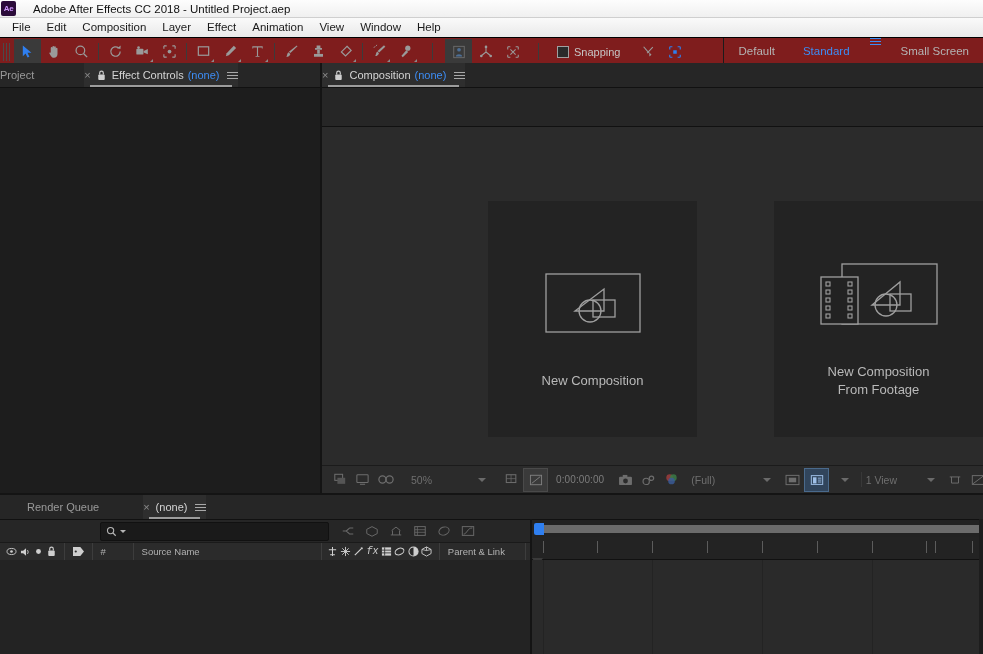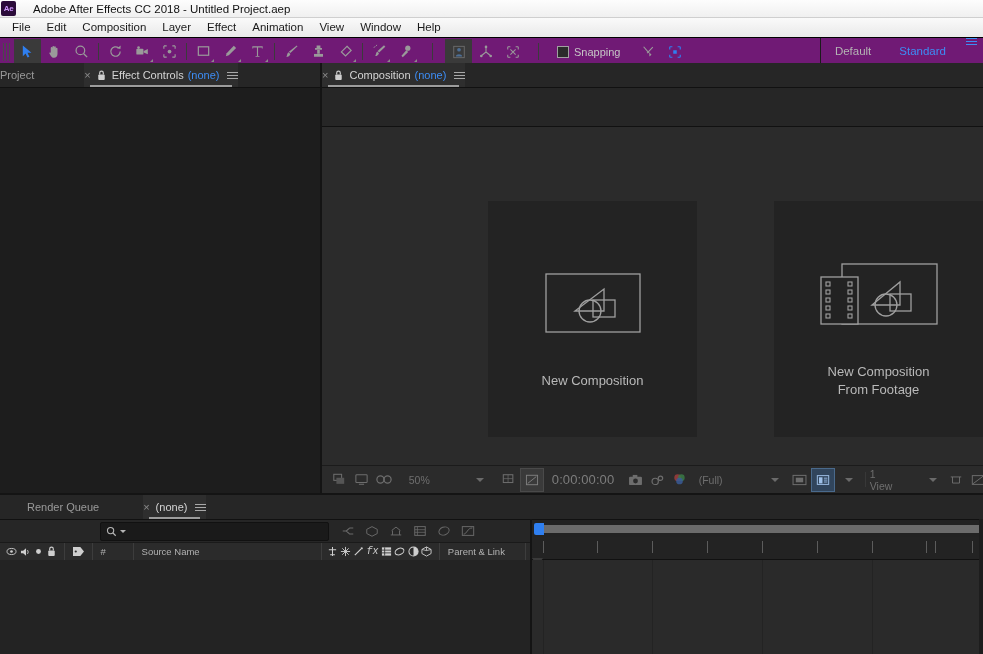--- a/index.html
+++ b/index.html
@@ -9,21 +9,21 @@
   
   .titlebar{height:17px;background:linear-gradient(#fdfdfd,#f0f0f0);display:flex;align-items:center;padding-left:1px;border-bottom:1px solid #cfcfcf;}
   .ae-logo{width:15px;height:15px;background:#2b0b3a;color:#cf96fd;font-size:8px;font-weight:bold;display:flex;align-items:center;justify-content:center;border-radius:2px;letter-spacing:-.3px;flex:0 0 auto;}
   .title-text{font-size:11.5px;color:#111;margin-left:17px;white-space:nowrap;}
 
   
   .menubar{height:19px;background:linear-gradient(#fafafa,#e9e9e9);display:flex;align-items:center;padding-left:4px;border-bottom:1px solid #000;}
   .menu-item{font-size:11.5px;color:#1a1a1a;padding:0 8px;line-height:19px;cursor:default;white-space:nowrap;}
 
   
-  .toolbar{height:27px;background:#701a75;border-bottom:1px solid #141414;display:flex;align-items:center;position:relative;}
+  .toolbar{height:27px;background:#7f1d1d;border-bottom:1px solid #141414;display:flex;align-items:center;position:relative;}
   .grip{width:9px;height:18px;margin:0 2px 0 3px;background:
       repeating-linear-gradient(to right,#4a4a4a 0 1px,transparent 1px 3px);}
   .tool{width:27px;height:25px;display:flex;align-items:center;justify-content:center;color:#9a9a9a;cursor:default;position:relative;}
   .tool svg{display:block;}
   .tool.active{background:#3a3a3a;}
   .tool.active svg{color:#2f7ff0;}
   .tool .caret{position:absolute;right:3px;bottom:2px;width:0;height:0;border-left:3px solid transparent;border-bottom:3px solid #8a8a8a;}
   .tsep{width:1px;height:17px;background:#3b3b3b;margin:0 3px;}
   .snapwrap{display:flex;align-items:center;margin-left:6px;gap:5px;}
   .snapbox{width:10px;height:10px;border:1px solid #a0a0a0;background:#2b2b2b;}
@@ -61,21 +61,21 @@
   .startcard{width:213px;height:236px;background:#232323;display:flex;flex-direction:column;align-items:center;justify-content:center;cursor:default;}
   .startcard .glyph{height:110px;display:flex;align-items:center;justify-content:center;}
   .startcard .cap{margin-top:14px;font-size:13px;color:#b9b9b9;text-align:center;line-height:18px;}
 
   
   .compbar{position:absolute;left:0;bottom:0;height:27px;width:100%;background:#2b2b2b;border-top:1px solid #1b1b1b;display:flex;align-items:center;padding-left:6px;overflow:hidden;}
   .cbtn{width:23px;height:22px;display:flex;align-items:center;justify-content:center;color:#6d6d6d;cursor:default;}
   .cdrop{display:flex;align-items:center;gap:4px;color:#6f6f6f;font-size:10.5px;cursor:default;}
   .tri{width:0;height:0;border-left:4px solid transparent;border-right:4px solid transparent;border-top:4px solid #6a6a6a;}
   .cbar-sep{width:1px;height:15px;background:#383838;margin:0 4px;}
-  .tcode{font-size:13px;color:#7d7d7d;letter-spacing:.1px;font-family:"Liberation Sans",sans-serif;}
+  .tcode{font-size:10px;color:#7d7d7d;letter-spacing:.1px;font-family:"Liberation Sans",sans-serif;}
   .longfield{flex:1;height:16px;min-width:10px;}
 
   
   #bottom{left:0;top:495px;width:983px;height:159px;background:#262626;}
   #tl-left{position:absolute;left:0;top:24px;width:530px;bottom:0;background:#262626;border-top:1px solid #111;}
   #tl-right{position:absolute;left:532px;top:24px;right:0;bottom:0;background:#222;border-top:1px solid #111;}
   #tl-vsplit{position:absolute;left:530px;top:24px;width:2px;bottom:0;background:#141414;}
 
   .searchrow{height:22px;display:flex;align-items:center;padding-left:100px;gap:0;}
   .searchbox{width:222px;height:17px;background:#1a1a1a;border:1px solid #111;border-radius:2px;display:flex;align-items:center;padding-left:5px;gap:3px;}
@@ -285,20 +285,21 @@
 
     <div class="ws-area">
       <span class="ws-sep"></span>
       <span class="ws-item">Default</span>
       <span class="ws-item sel">Standard</span>
       <span class="ws-burger">
           <i></i>
           <i></i>
           <i></i>
         </span>
+      <span class="ws-item">Small Screen</span>
     </div>
   </div>
 
   <div class="region" id="leftcol">
     <div class="panel-tabrow">
       <div class="ptab inactive">
         <span>Project</span>
       </div>
       <div class="ptab active" style="margin-left:50px">
         <span class="xclose">×</span>

